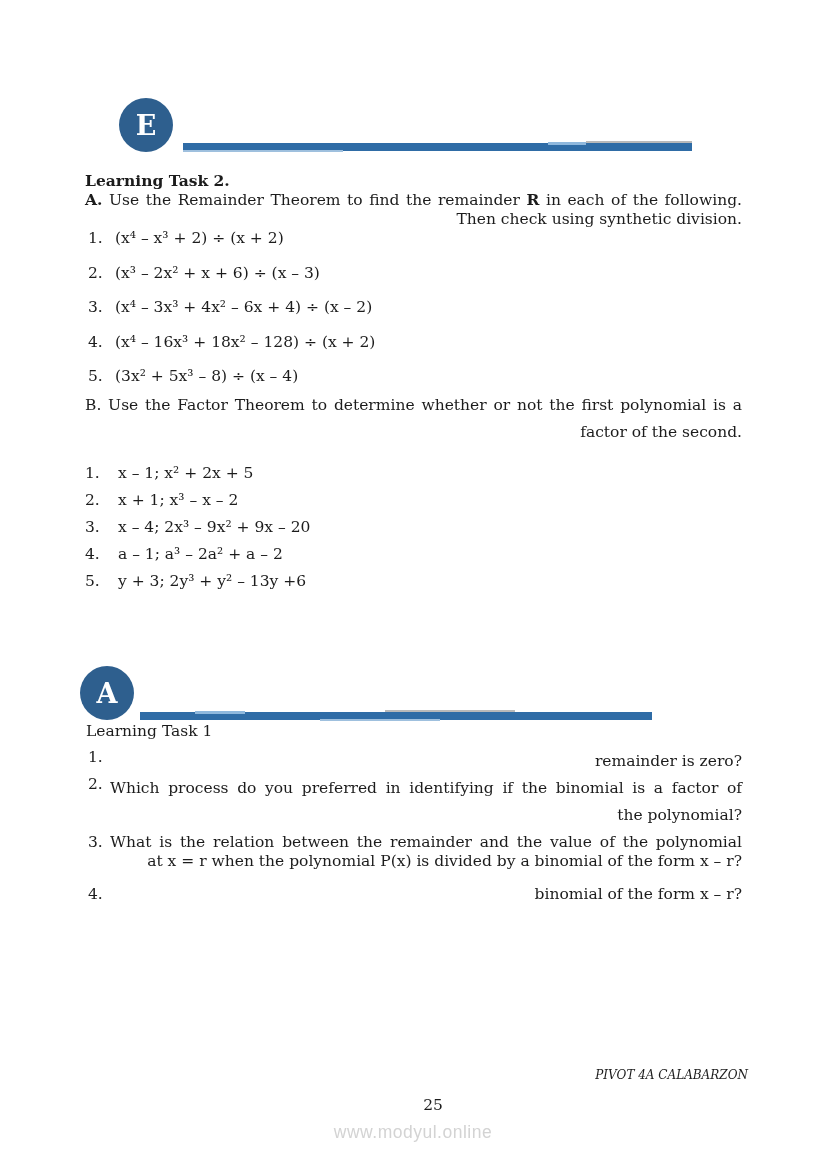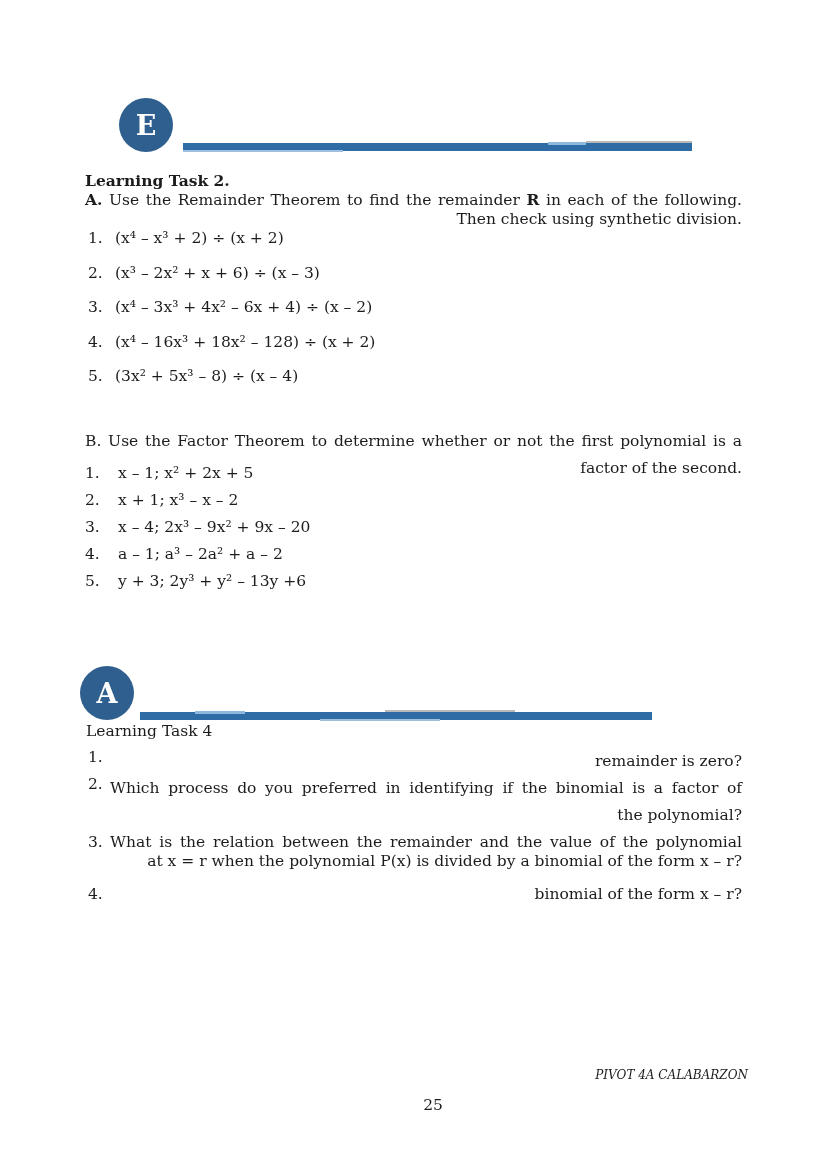--- a/index.html
+++ b/index.html
@@ -110,21 +110,21 @@
     <div class="item">
       <span class="num">4.</span>
       <span>(x⁴ – 16x³ + 18x² – 128) ÷ (x + 2)</span>
     </div>
     <div class="item">
       <span class="num">5.</span>
       <span>(3x² + 5x³ – 8) ÷ (x – 4)</span>
     </div>
   </div>
 
-  <div class="abs para para-wide-lh" style="left:85px; top:428px;">
+  <div class="abs para para-wide-lh" style="left:85px; top:392px;">
     <div class="line just">B. Use the Factor Theorem to determine whether or not the first polynomial is a</div>
     <div class="line">factor of the second.</div>
   </div>
 
   <div class="abs list-b" style="left:85px; top:460px; width:600px;">
     <div class="item">
       <span class="num">1.</span>
       <span>x – 1; x² + 2x + 5</span>
     </div>
     <div class="item">
@@ -147,21 +147,21 @@
 
   <div class="abs badge-circle" style="left:80px; top:666px;">
     <span>A</span>
   </div>
   <div class="abs section-bar" style="left:140px; top:712px; width:512px;">
     <span class="sliver-light" style="left:55px; width:50px;"></span>
     <span class="sliver-gray" style="left:245px; width:130px;"></span>
     <span class="sliver-under" style="left:180px; width:120px;"></span>
   </div>
 
-  <div class="abs line" style="left:86px; top:722px;">Learning Task 4</div>
+  <div class="abs line" style="left:86px; top:722px;">Learning Task 1</div>
 
   <div class="abs" style="left:88px; top:748px; width:654px;">
     <div class="q q-wide">
       <span class="qnum">1.</span>
       <div class="qtext">
         <div class="line">remainder is zero?</div>
       </div>
     </div>
     <div class="q q-wide">
       <span class="qnum">2.</span>
@@ -180,14 +180,15 @@
     <div class="q q-tight" style="margin-top:14px;">
       <span class="qnum">4.</span>
       <div class="qtext">
         <div class="line">binomial of the form x – r?</div>
       </div>
     </div>
   </div>
 
   <div class="abs footer-right" style="right:78px; top:1068px;">PIVOT 4A CALABARZON</div>
   <div class="abs page-number" style="left:383px; top:1096px; width:100px;">25</div>
+  <div class="abs watermark" style="left:0; right:0; top:1122px;">www.modyul.online</div>
 
 </div>
 
 </body></html>

